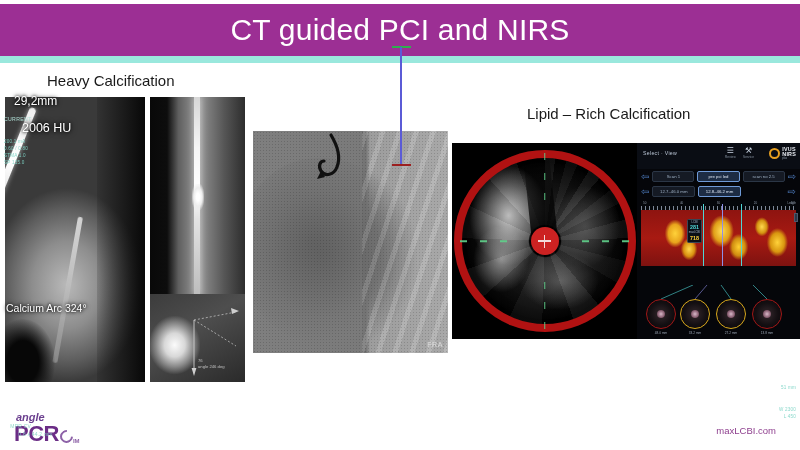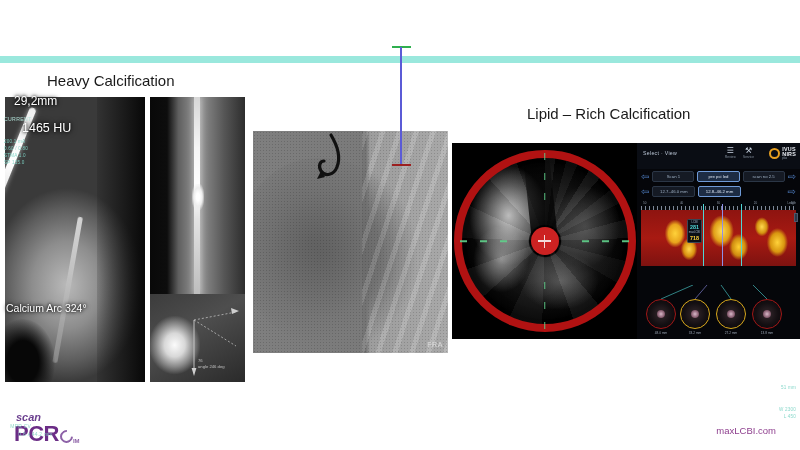--- a/index.html
+++ b/index.html
@@ -369,40 +369,43 @@
   .url {
     position: absolute; right: 24px; top: 425px;
     color: #8e3f8e; font-size: 9.5px;
   }
 </style>
 </head>
 <body>
 
 <div class="slide">
 
+  <div class="title-band">
+    <div class="title-text">CT guided PCI and NIRS</div>
+  </div>
   <div class="title-accent"></div>
 
   <div class="heading heading-right">Lipid – Rich Calcification</div>
   <div class="heading heading-left">Heavy Calcification</div>
 
   <div class="panel" id="ct-mpr">
     <div class="bg"></div>
     <div class="vessel"></div>
     <div class="vessel2"></div>
     <div class="dark-right"></div>
     <div class="dark-bl"></div>
   </div>
   <div class="osd osd-tl">
     <div class="osd-title">CURRENT</div>
     <div>200.1 mA
 0.60 / 0.80
 STMA 1.0
 SP 135.0</div>
   </div>
-  <div class="hu-label">1465 HU</div>
+  <div class="hu-label">2006 HU</div>
   <div class="osd osd-bl">
     <span>MPR CV</span>
     <span style="margin-left:8px">0.6 x 44.2 mm</span>
   </div>
   <div class="osd osd-br">
     <div>51 mm</div>
     <div>W 2300
 L 450</div>
   </div>
 
@@ -548,21 +551,21 @@
         <div class="core"></div>
       </div>
       <div class="thumb-lab" style="left:7px">48.0 mm</div>
       <div class="thumb-lab" style="left:41px">33.2 mm</div>
       <div class="thumb-lab" style="left:77px">27.2 mm</div>
       <div class="thumb-lab" style="left:113px">13.8 mm</div>
     </div>
   </div>
 
   <div class="logo">
-    <div class="gulf">scan</div>
+    <div class="gulf">angle</div>
     <div class="pcr-row">
       <span class="pcr">PCR</span>
       <span class="cring"></span>
       <span class="im">IM</span>
     </div>
   </div>
   <div class="url">maxLCBI.com</div>
 
 </div>
 

